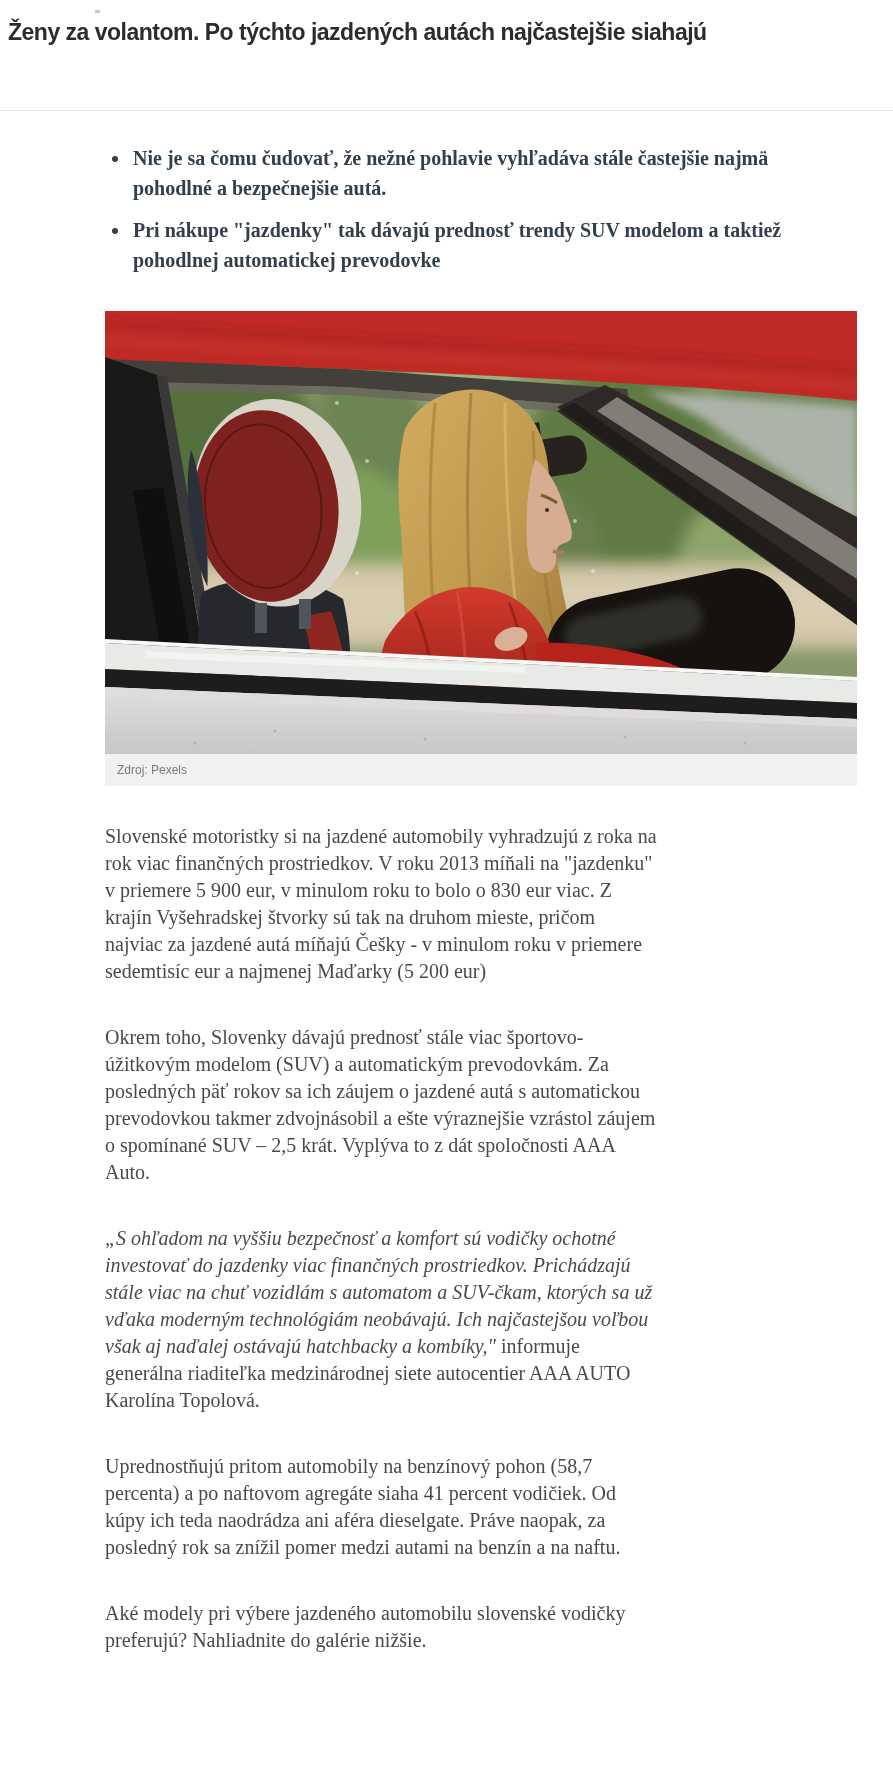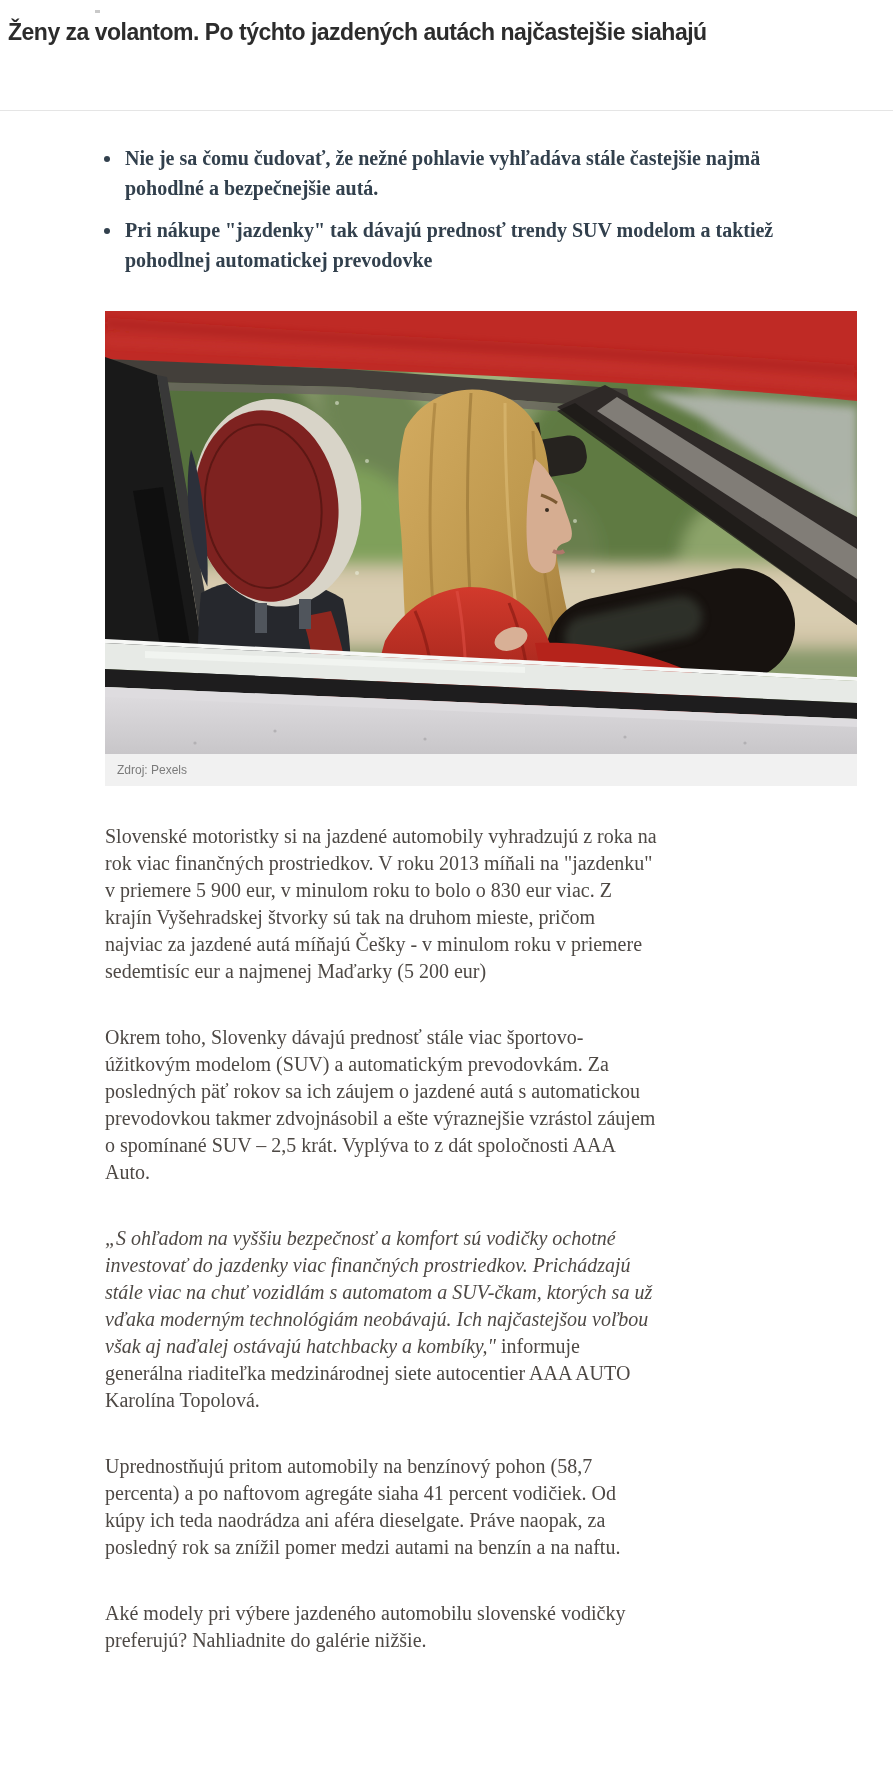--- a/index.html
+++ b/index.html
@@ -32,20 +32,21 @@
     list-style:disc;
   }
   ul.perex li {
     font-family:"Liberation Serif", "DejaVu Serif", serif;
     font-weight:700;
     font-size:20px;
     line-height:30px;
     color:#32404d;
     margin-bottom:12px;
     padding-left:2px;
+    margin-left:8px;
   }
 
   
   figure.photo-figure { margin:36px 0 0 105px; width:752px; }
   .photo-frame { width:752px; height:443px; display:block; }
   figcaption.photo-caption {
     width:752px; height:32px;
     background:#f1f1f1;
     color:#7b7b7b;
     font-size:12px;

